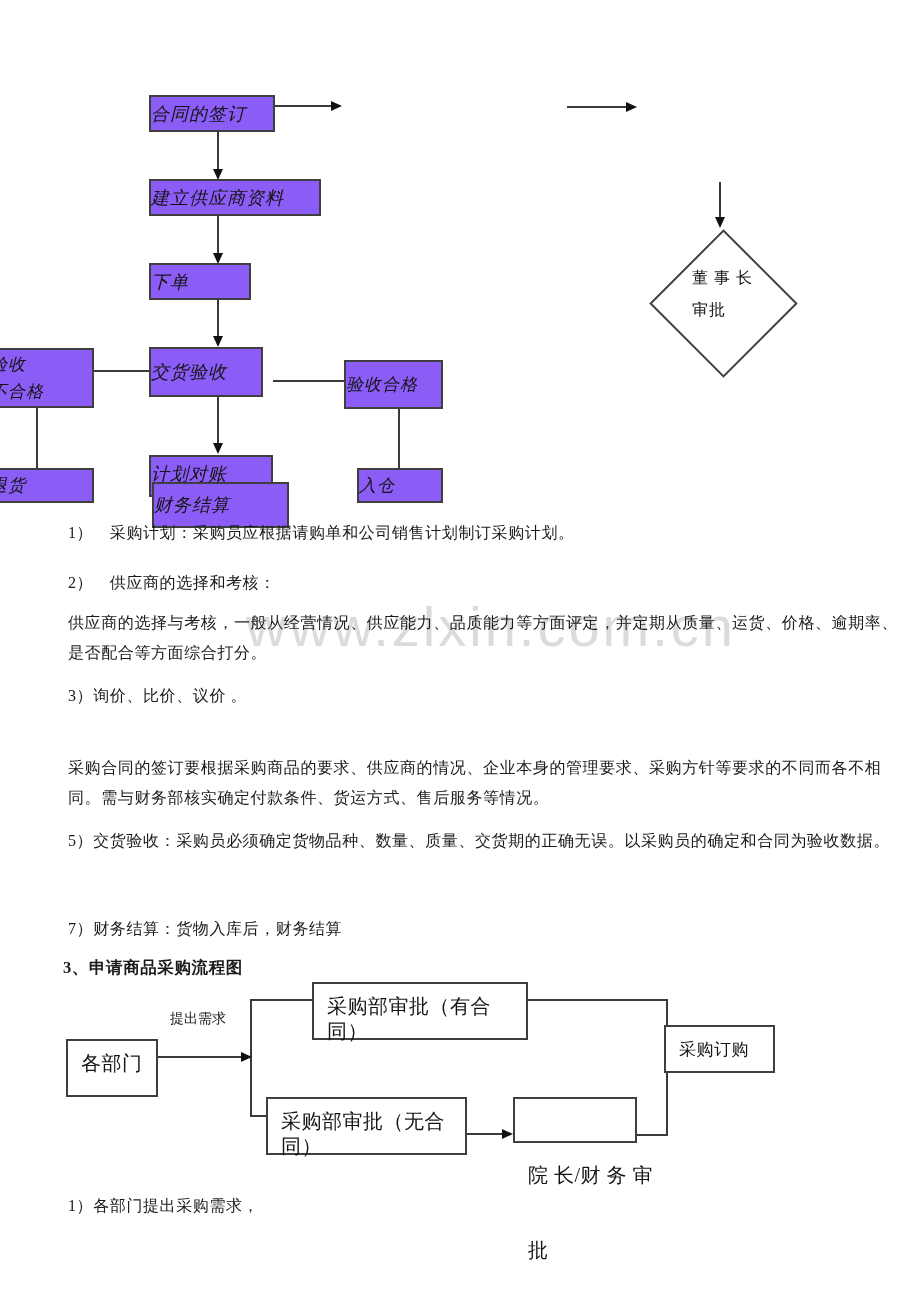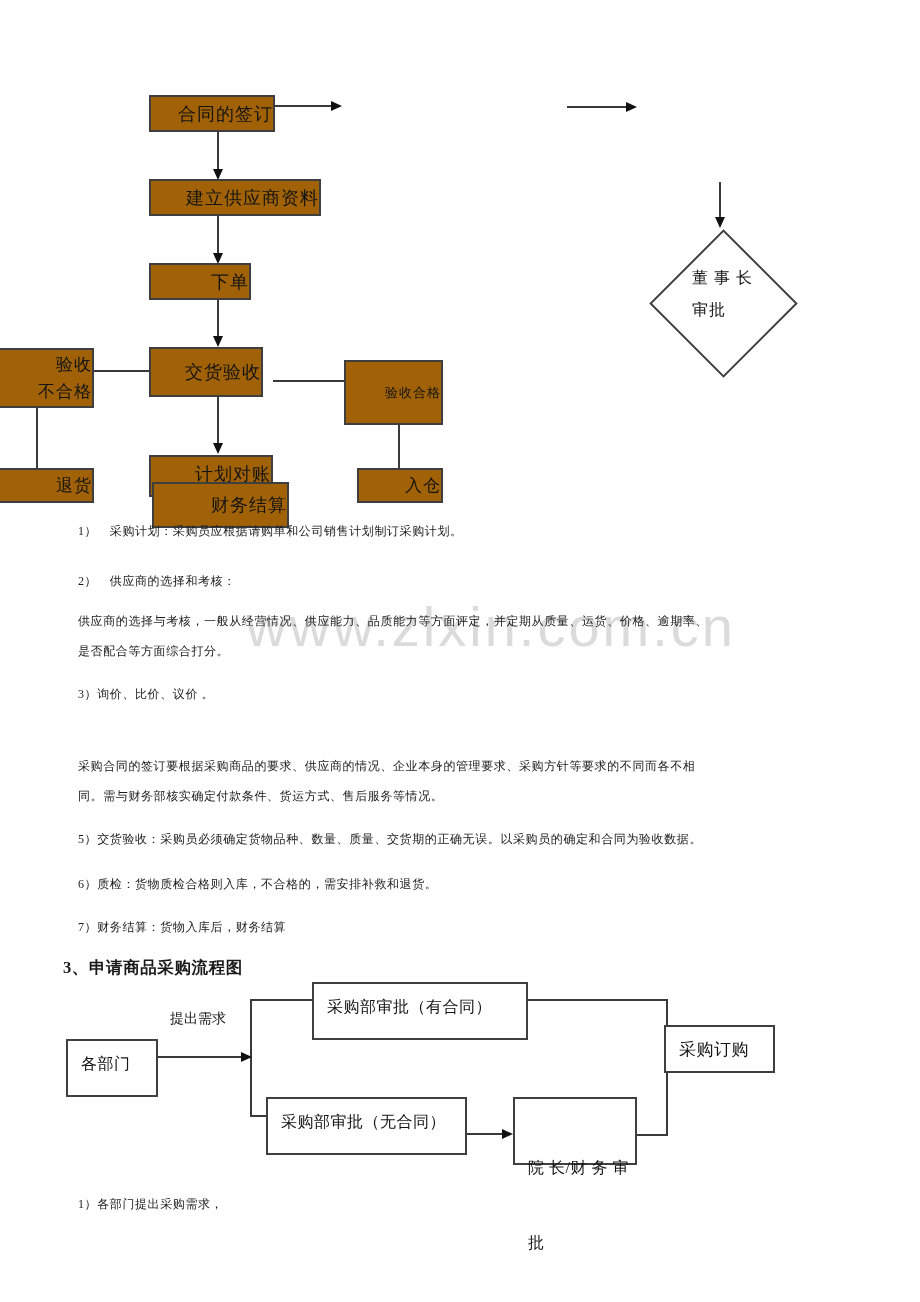--- a/index.html
+++ b/index.html
@@ -10,46 +10,46 @@
     color:#1c1c1c;
   }
   .watermark {
     position:absolute; left:246px; top:594px; z-index:0;
     font-family:"Liberation Sans","DejaVu Sans",sans-serif;
     font-size:56px; letter-spacing:3px; color:#dbdbdb; white-space:nowrap;
   }
   
   .fbox {
     position:absolute; box-sizing:border-box; z-index:1;
-    border:2px solid #3f3f3f; background:#a16207;
-    display:flex; flex-direction:column; align-items:flex-end; justify-content:center;
-    font-size:18px; letter-spacing:1px; line-height:26px; color:#141414;
+    border:2px solid #3f3f3f; background:#8b5cf6;
+    display:flex; flex-direction:column; align-items:flex-start; justify-content:center;
+    font-size:18px; letter-spacing:1px; line-height:26px; color:#141414;font-style:italic;
   }
   .fbox2 {
     position:absolute; box-sizing:border-box; z-index:1;
     border:2px solid #3f3f3f; background:#fff;
-    font-size:16px; letter-spacing:0.5px; line-height:25px; color:#141414;
+    font-size:20px; letter-spacing:0.5px; line-height:25px; color:#141414;
     padding:10px 0 0 13px;
   }
   .hl { position:absolute; height:2px; background:#3a3a3a; z-index:0; }
   .vl { position:absolute; width:2px; background:#3a3a3a; z-index:0; }
   .ah-r { position:absolute; width:0; height:0; z-index:1;
     border-top:5px solid transparent; border-bottom:5px solid transparent;
     border-left:11px solid #111; }
   .ah-d { position:absolute; width:0; height:0; z-index:1;
     border-left:5px solid transparent; border-right:5px solid transparent;
     border-top:11px solid #111; }
   .diamond {
     position:absolute; left:671px; top:251px; width:105px; height:105px;
     box-sizing:border-box; border:2px solid #3f3f3f; background:#fff;
     transform:rotate(45deg); z-index:1;
   }
   .dtext { position:absolute; z-index:2; font-size:16px; letter-spacing:1px; color:#141414; white-space:pre; }
   
-  .tline { position:absolute; left:78px; z-index:2; font-size:12px;
+  .tline { position:absolute; left:68px; z-index:2; font-size:16px;
     letter-spacing:0.6px; white-space:pre; color:#1a1a1a; }
   .heading { font-weight:bold; font-size:16.5px; }
   .small-label { position:absolute; z-index:2; font-size:14px; color:#141414; white-space:pre; }
 </style>
 </head>
 <body>
 
 <div class="page">
 
   <div class="watermark">www.zlxin.com.cn</div>
@@ -68,21 +68,21 @@
 
   <div class="fbox" style="left:149px;top:347px;width:114px;height:50px">
     <span>交货验收</span>
   </div>
 
   <div class="fbox" style="left:-12px;top:348px;width:106px;height:60px;font-size:17px;line-height:27px">
     <span>验收</span>
     <span>不合格</span>
   </div>
 
-  <div class="fbox" style="left:344px;top:360px;width:99px;height:65px;font-size:13px">
+  <div class="fbox" style="left:344px;top:360px;width:99px;height:49px;font-size:17px">
     <span>验收合格</span>
   </div>
 
   <div class="fbox" style="left:-12px;top:468px;width:106px;height:35px;font-size:17px">
     <span>退货</span>
   </div>
 
   <div class="fbox" style="left:149px;top:455px;width:124px;height:42px;justify-content:flex-start;padding-top:4px">
     <span>计划对账</span>
   </div>
@@ -126,40 +126,39 @@
   <div class="vl" style="left:398px;top:409px;height:59px"></div>
 
   <div class="tline" style="top:523px">1）　采购计划：采购员应根据请购单和公司销售计划制订采购计划。</div>
   <div class="tline" style="top:573px">2）　供应商的选择和考核：</div>
   <div class="tline" style="top:613px">供应商的选择与考核，一般从经营情况、供应能力、品质能力等方面评定，并定期从质量、运货、价格、逾期率、</div>
   <div class="tline" style="top:643px">是否配合等方面综合打分。</div>
   <div class="tline" style="top:686px">3）询价、比价、议价 。</div>
   <div class="tline" style="top:758px">采购合同的签订要根据采购商品的要求、供应商的情况、企业本身的管理要求、采购方针等要求的不同而各不相</div>
   <div class="tline" style="top:788px">同。需与财务部核实确定付款条件、货运方式、售后服务等情况。</div>
   <div class="tline" style="top:831px">5）交货验收：采购员必须确定货物品种、数量、质量、交货期的正确无误。以采购员的确定和合同为验收数据。</div>
-  <div class="tline" style="top:876px">6）质检：货物质检合格则入库，不合格的，需安排补救和退货。</div>
   <div class="tline" style="top:919px">7）财务结算：货物入库后，财务结算</div>
 
   <div class="tline heading" style="top:957px;left:63px">3、申请商品采购流程图</div>
 
   <div class="small-label" style="left:170px;top:1010px">提出需求</div>
 
   <div class="fbox2" style="left:66px;top:1039px;width:92px;height:58px">
     <span>各部门</span>
   </div>
 
   <div class="fbox2" style="left:312px;top:982px;width:216px;height:58px">
     <span>采购部审批（有合同）</span>
   </div>
 
   <div class="fbox2" style="left:266px;top:1097px;width:201px;height:58px">
     <span>采购部审批（无合同）</span>
   </div>
 
-  <div class="fbox2" style="left:513px;top:1097px;width:124px;height:68px;padding-top:6px;white-space:pre">
+  <div class="fbox2" style="left:513px;top:1097px;width:124px;height:46px;padding-top:14px;white-space:pre">
     <div>院 长/财 务 审</div>
     <div>批</div>
   </div>
 
   <div class="fbox2" style="left:664px;top:1025px;width:111px;height:48px;font-size:17px">
     <span>采购订购</span>
   </div>
 
   <div class="hl" style="left:158px;top:1056px;width:84px"></div>
   <div class="ah-r" style="left:241px;top:1052px"></div>

